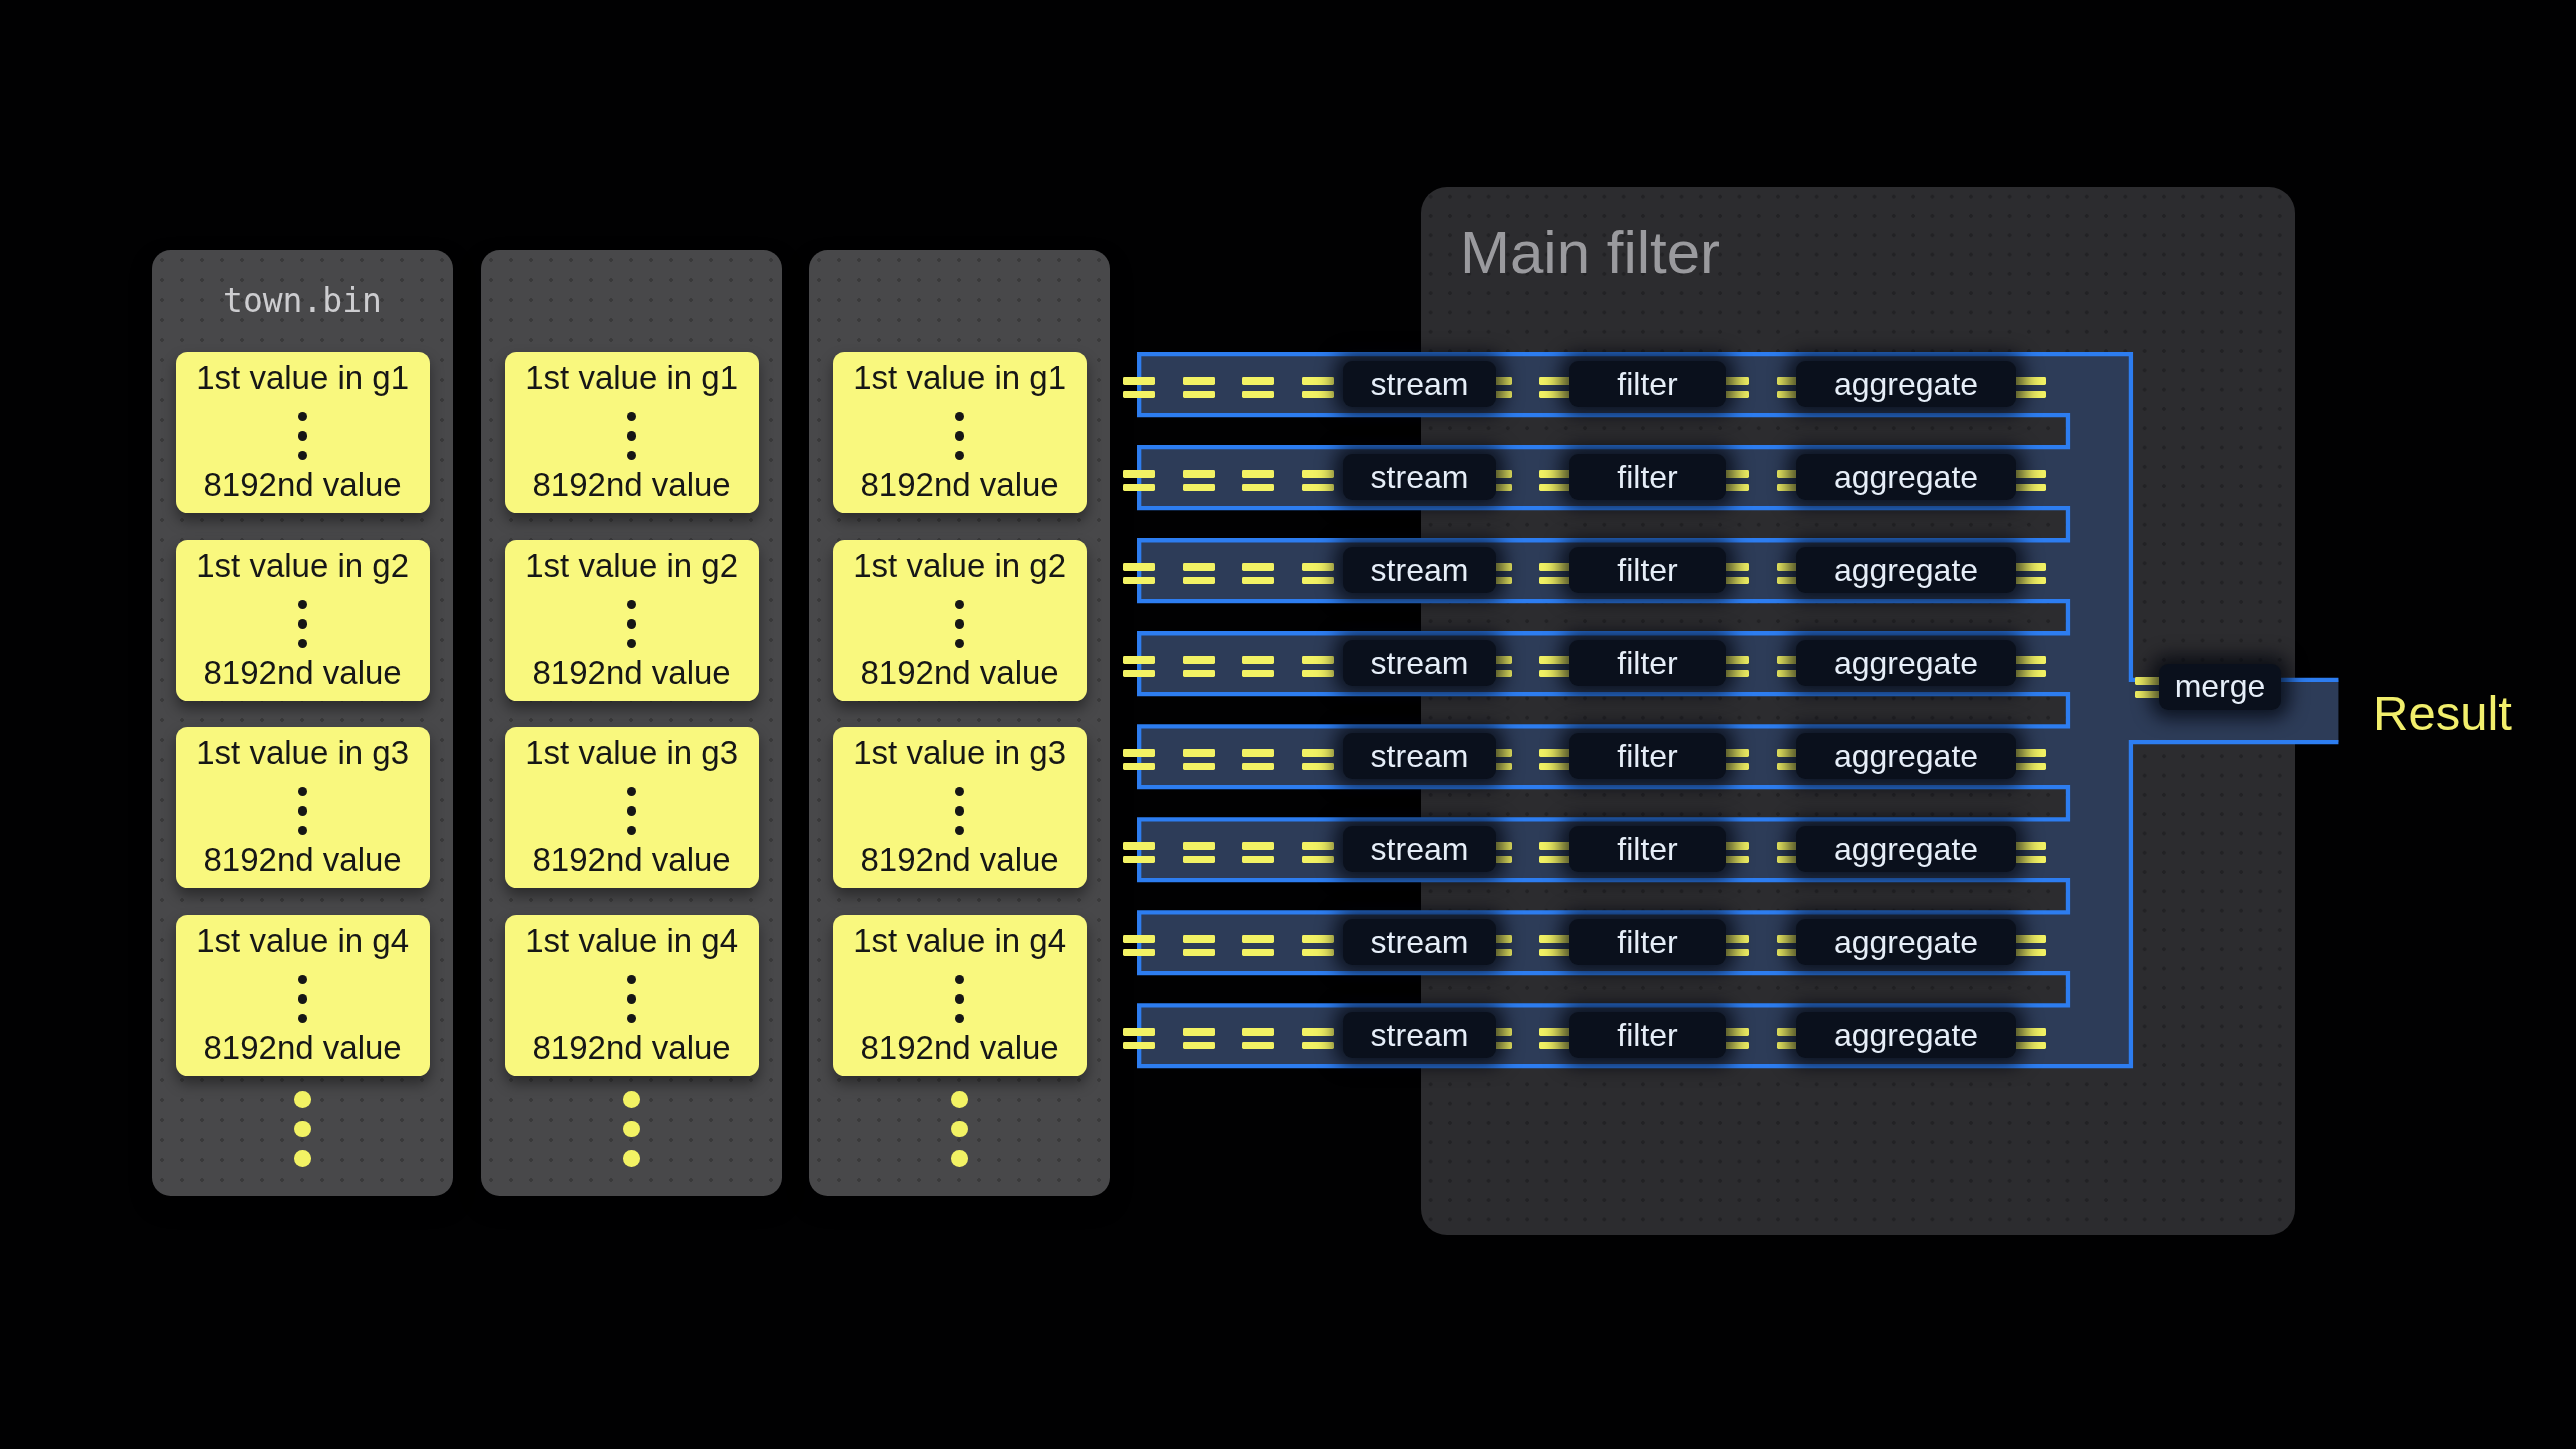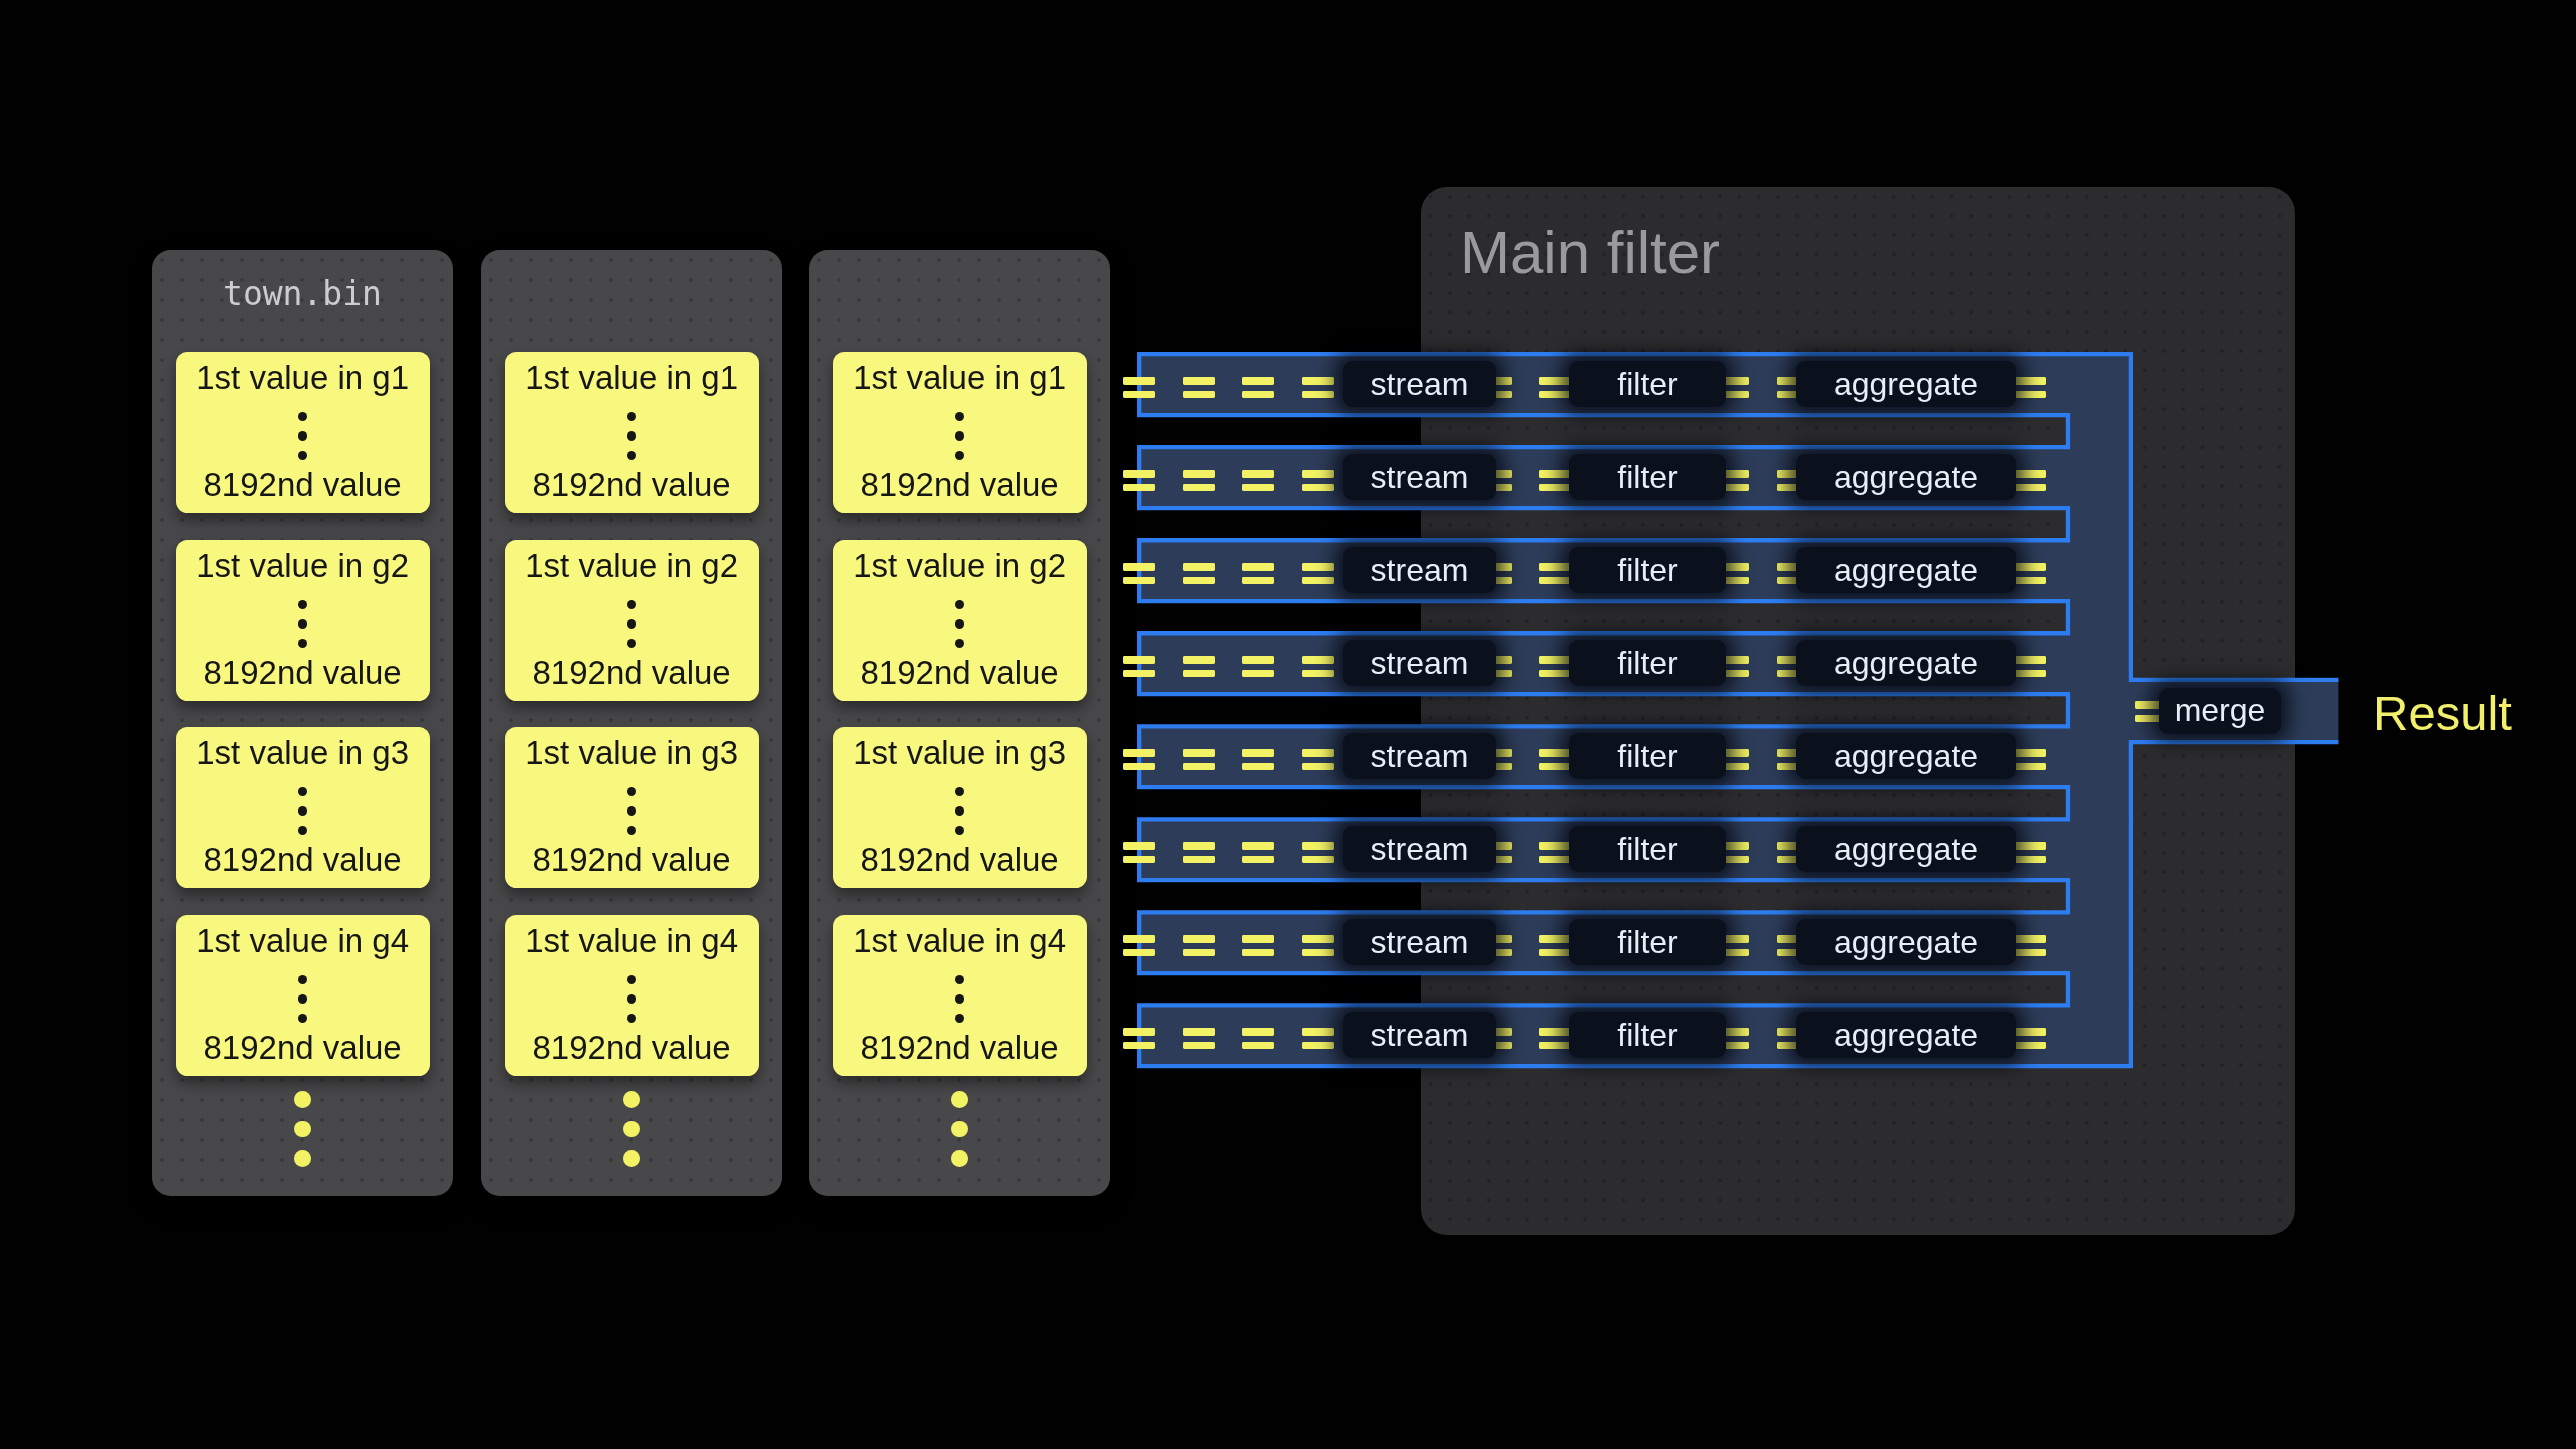--- a/index.html
+++ b/index.html
@@ -21,21 +21,21 @@
   html,body{width:2576px;height:1449px;background:var(--background);overflow:hidden}
   .stage{position:relative;width:2576px;height:1449px;background:var(--background);
          font-family:"Liberation Sans","DejaVu Sans",sans-serif}
 
   
   .file-panel{position:absolute;width:301px;height:946px;top:250px;
       background:var(--file-panel-bg);border-radius:18.6px;
       background-image:radial-gradient(rgba(0,0,0,.20) 1.6px,transparent 2px);
       background-size:20px 20px;
       box-shadow:0 10px 21.5px rgba(0,0,0,.45)}
-  .file-header{padding-top:24px;text-align:center;
+  .file-header{padding-top:31px;text-align:center;
       font-family:"DejaVu Sans Mono","Liberation Mono",monospace;
       font-size:33px;color:var(--file-header-text)}
   .value-block{position:absolute;left:23.6px;width:254px;height:161px;
       background:var(--value-block-bg);border-radius:11.4px;
       box-shadow:0 7.2px 14.3px rgba(0,0,0,.40);
       color:var(--value-block-text);font-size:33px;text-align:center}
   .vb-first{position:absolute;top:7.2px;left:0;right:0}
   .vb-last{position:absolute;bottom:8.6px;left:0;right:0}
   .vb-dots{position:absolute;top:60px;left:0;right:0;
       display:flex;flex-direction:column;align-items:center;gap:10px}
@@ -62,21 +62,21 @@
       background:var(--dash-yellow)}
   .dash::before{margin-bottom:5.7px}
   .op-box{position:absolute;top:7.2px;height:46px;border-radius:9.3px;
       background:var(--op-box-bg);
       box-shadow:0 0 18.6px 8.6px rgba(1,4,12,.72);
       display:flex;align-items:center;justify-content:center;
       font-family:Liberation Sans, sans-serif;
       font-size:32px;color:var(--op-box-text);white-space:nowrap}
 
   
-  .merge-strip{position:absolute;left:0;top:680px;width:2576px;height:62px}
+  .merge-strip{position:absolute;left:0;top:656px;width:2576px;height:62px}
   .merge-strip .dash{top:21px}
   .merge-strip .op-box{top:7.9px}
   .result-label{position:absolute;left:2373px;top:689px;
       font-size:49px;line-height:1;color:var(--result-text)}
 </style>
 </head>
 <body>
 
 <div class="stage">
 

